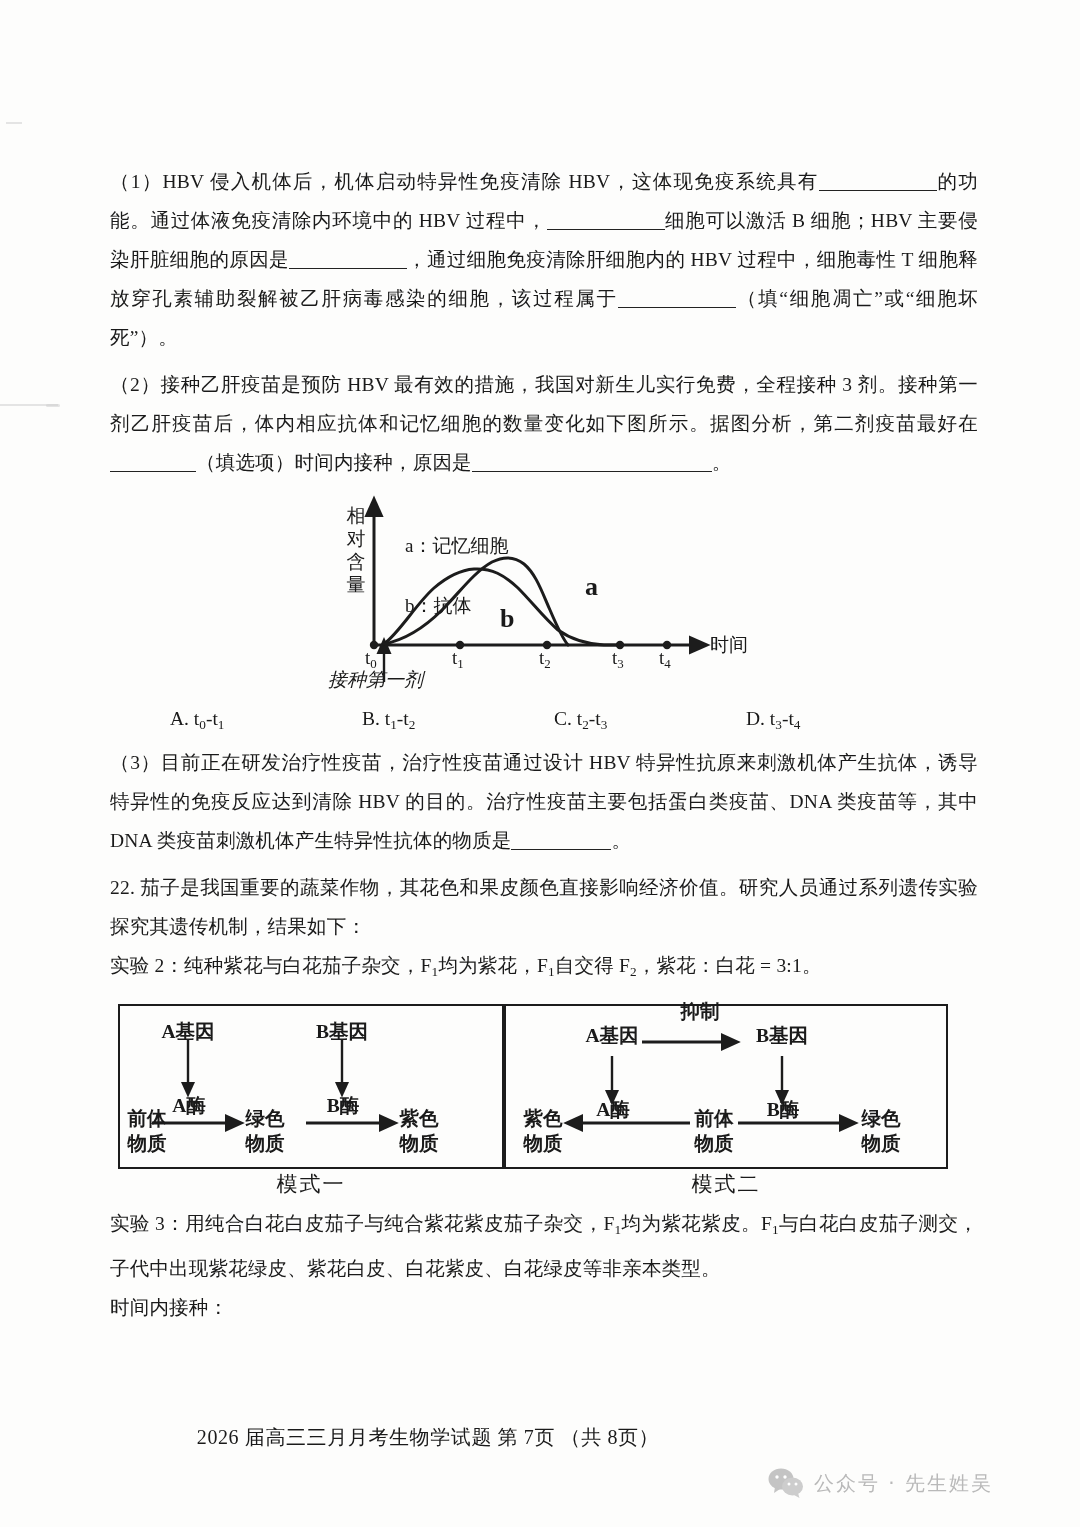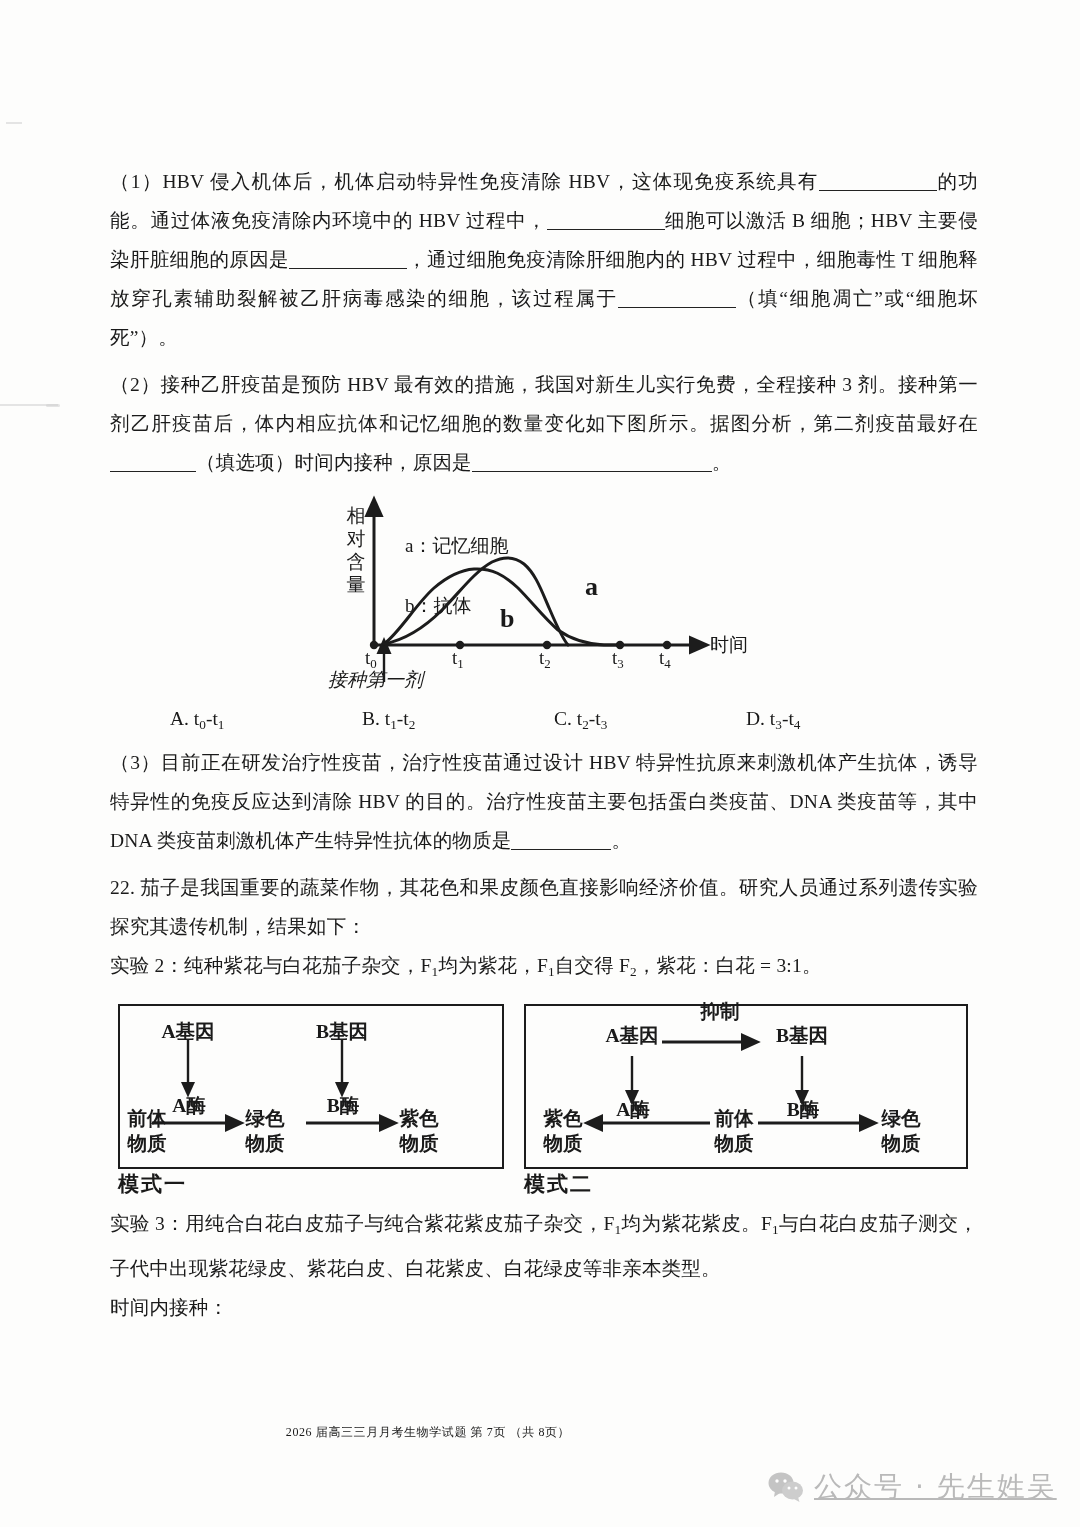--- a/index.html
+++ b/index.html
@@ -126,38 +126,39 @@
     align-items: center;
   }
   .options .opt {
     width: 192px;
     font-size: 19.5px;
   }
 
   
   .models {
     display: flex;
-    gap: 20px;
+    gap: 0;
     margin-top: 14px;
     margin-bottom: 6px;
     padding-left: 8px;
   }
   .model {
     position: relative;
   }
   .model-box {
     border: 2.4px solid #1c1c1c;
     position: relative;
     background: #fdfdfc;
   }
   .m1box { width: 382px; height: 161px; }
   .m2box { width: 440px; height: 161px; }
   .model-cap {
+    text-align: center;
     font-size: 21px;
-    font-weight: bold;
+    font-weight: normal;
     margin-top: 1px;
     letter-spacing: 2px;
   }
   .node {
     position: absolute;
     font-size: 19.5px;
     font-weight: bold;
     line-height: 23px;
     text-align: center;
     white-space: nowrap;
@@ -165,39 +166,38 @@
   .node.two { line-height: 25px; }
   .arrow-svg { position: absolute; left: 0; top: 0; overflow: visible; }
 
   
   .footer {
     position: absolute;
     left: 0;
     top: 1424px;
     width: 856px;
     text-align: center;
-    font-size: 12px;
+    font-size: 20px;
     letter-spacing: .6px;
     color: #1a1a1a;
   }
   .watermark {
     position: absolute;
     left: 768px;
     top: 1468px;
     display: flex;
     align-items: center;
     gap: 10px;
     color: #b9b9b9;
   }
   .wm-text {
     font-family: "DejaVu Sans", "Liberation Sans", sans-serif;
-    font-size: 28px;
+    font-size: 20px;
     letter-spacing: 2px;
     color: #b9b9b9;
-    text-decoration: underline;
   }
 </style>
 </head>
 <body>
 
 <div class="page">
 
   <div class="scan-mark m1"></div>
   <div class="scan-mark m2"></div>
   <div class="scan-mark m3"></div>

